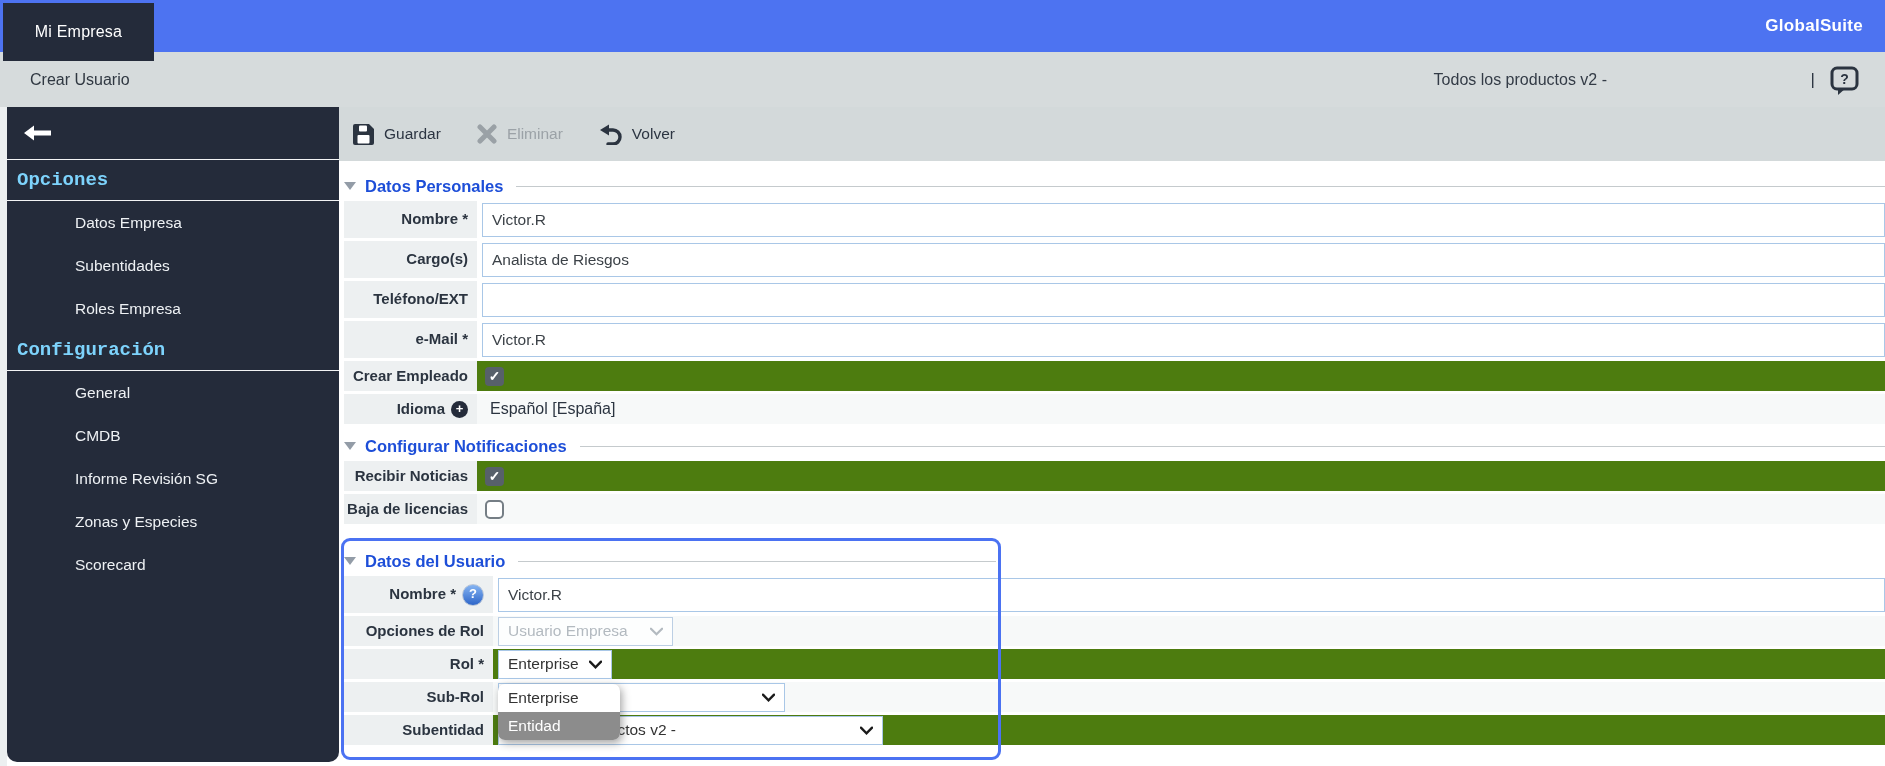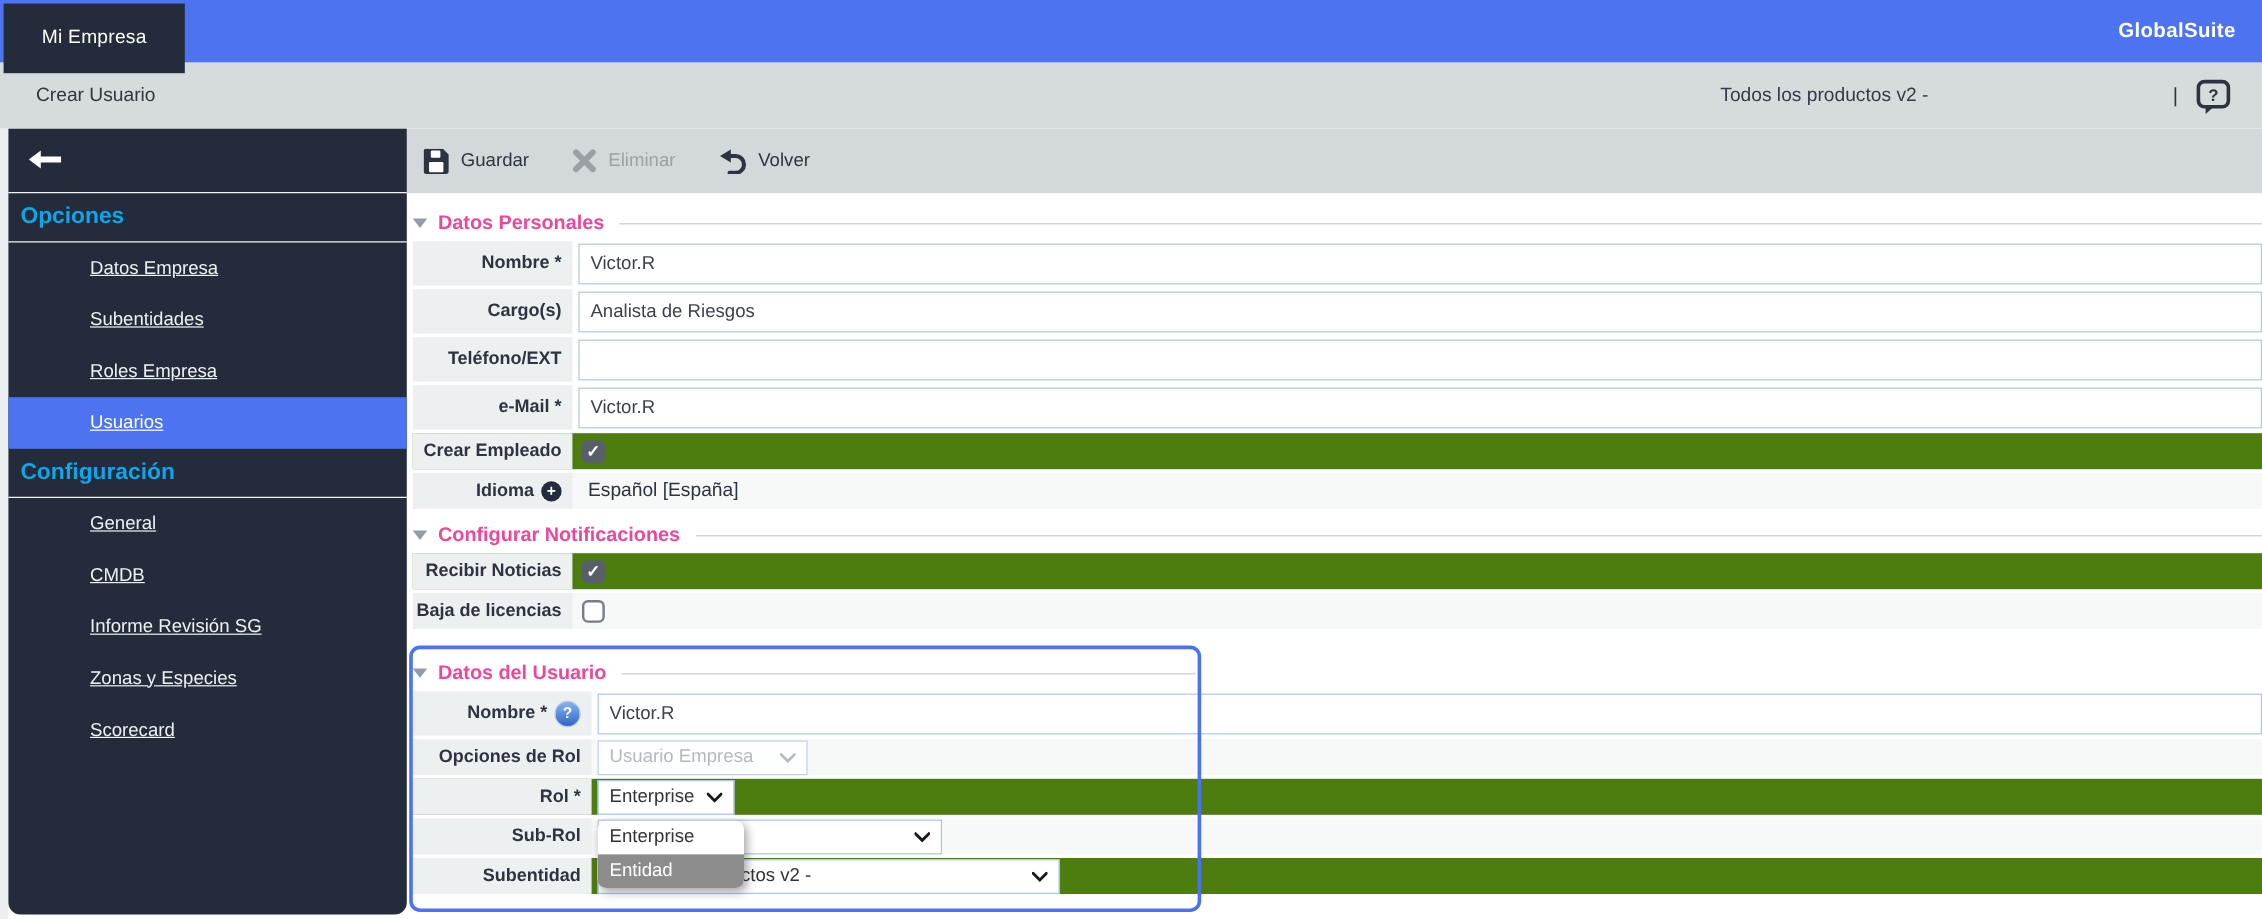--- a/index.html
+++ b/index.html
@@ -23,38 +23,38 @@
   .sep { position:absolute; right:70px; top:0; height:55px; display:flex; align-items:center;
     font-size:17px; color:#2b3440; }
   .help-btn { position:absolute; right:24px; top:13px; width:32px; height:32px; cursor:pointer; }
 
   
   .left-gutter { position:absolute; left:0; top:107px; width:7px; height:659px; background:#eceff0; }
   .sidebar { position:absolute; left:7px; top:107px; width:332px; height:655px; background:#242b3a;
     border-radius:0 0 10px 10px; color:#eef1f4; z-index:2; }
   .nav-back { padding:16px 0 12px 16px; cursor:pointer; }
   .side-divider { border-top:1px solid rgba(255,255,255,.95); }
-  .side-heading { font-size:19px; font-weight:bold; color:#0ea5e9; padding:9px 0 9px 10px; }
+  .side-heading { font-size:19px; font-weight:bold; color:#7dd3fc; padding:9px 0 9px 10px;font-family:Liberation Mono, monospace; }
   .side-item { height:43px; display:flex; align-items:center; padding-left:68px;
-    font-size:15.5px; color:#eef1f4; cursor:pointer;text-decoration:underline; }
+    font-size:15.5px; color:#eef1f4; cursor:pointer; }
   .side-item.active { background:#4d73f1; color:#fff; }
 
   
   .main { position:absolute; left:339px; top:107px; width:1546px; height:659px; background:#fff; }
   .toolbar { height:54px; background:#d3d9da; display:flex; align-items:center; padding-left:14px;text-align:right; }
   .tool-btn { display:flex; align-items:center; gap:10px; margin-right:36px; cursor:pointer;
     font-size:15.5px; color:#2c3542; }
   .tool-btn.disabled { color:#9ba2a7; cursor:default; }
 
   .form { position:relative; padding:8px 0 0 5px; }
 
   .sec-head { display:flex; align-items:center; gap:9px; height:24px; margin:5px 0 3px 0; }
   .tri { width:0; height:0; border-left:6px solid transparent; border-right:6px solid transparent;
     border-top:8px solid #939ca7; cursor:pointer; }
-  .sec-title { font-size:16.5px; font-weight:bold; color:#ec4899; white-space:nowrap; }
+  .sec-title { font-size:16.5px; font-weight:bold; color:#1d4ed8; white-space:nowrap; }
   .sec-line { flex:1; border-top:1px solid #c5cacd; margin:0 0 0 4px; }
   .sec-head.boxed { width:652px; }
 
   .frow { display:flex; align-items:stretch; margin-bottom:3px; min-height:30px; position:relative; }
   .frow.tall { min-height:37px; }
   .lbl { flex:0 0 133px; background:#edf0f1; display:flex; align-items:center; justify-content:flex-end;
     gap:6px; padding-right:9px; margin-right:5px; font-weight:bold; font-size:15px; color:#2b3440;
     text-align:right; line-height:1.1; }
   .lbl.wide { flex-basis:149px; }
   .alt-a { background:#f7f9f9; }
@@ -133,23 +133,20 @@
   <div class="side-divider"></div>
   <div class="side-item">
     <span>Datos Empresa</span>
   </div>
   <div class="side-item">
     <span>Subentidades</span>
   </div>
   <div class="side-item">
     <span>Roles Empresa</span>
   </div>
-  <div class="side-item active">
-    <span>Usuarios</span>
-  </div>
   <div class="side-heading">Configuración</div>
   <div class="side-divider"></div>
   <div class="side-item">
     <span>General</span>
   </div>
   <div class="side-item">
     <span>CMDB</span>
   </div>
   <div class="side-item">
     <span>Informe Revisión SG</span>

